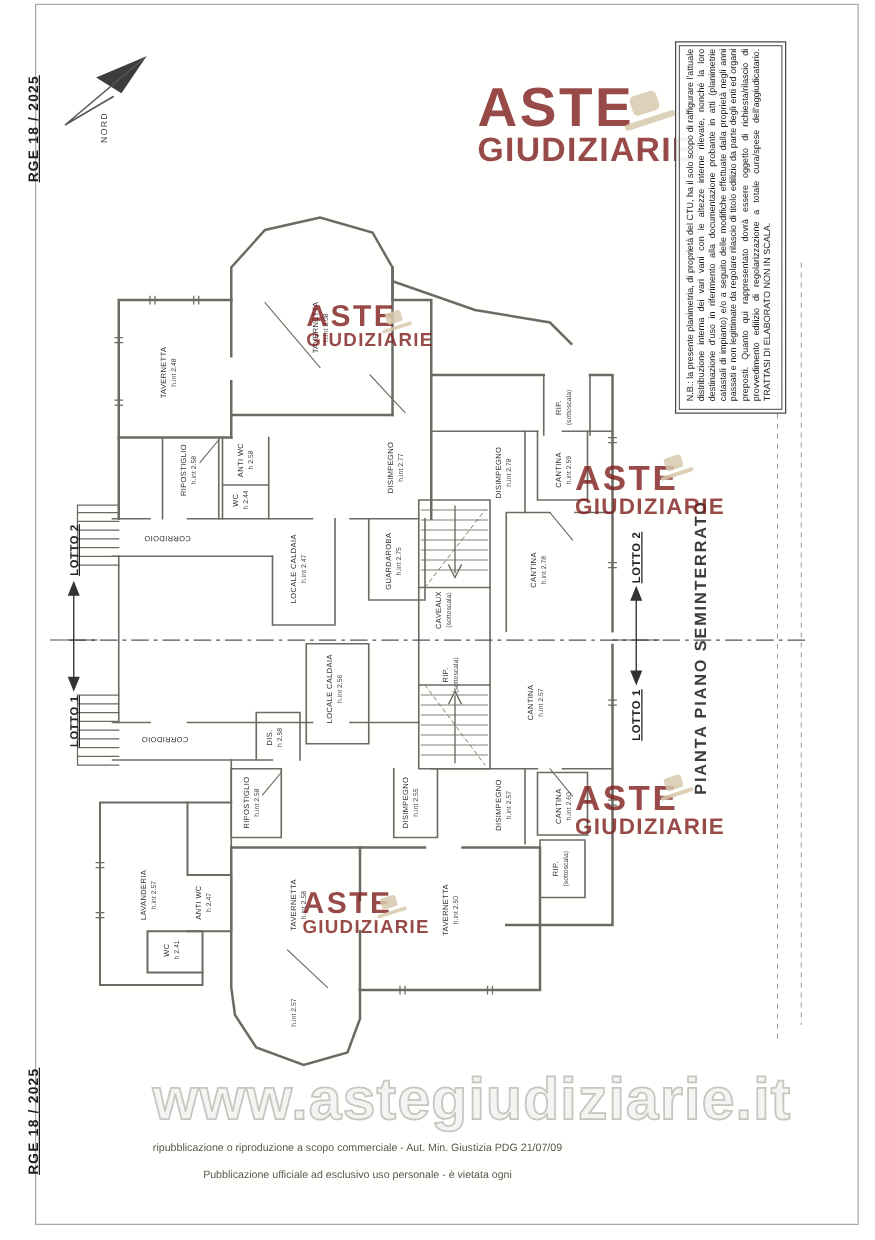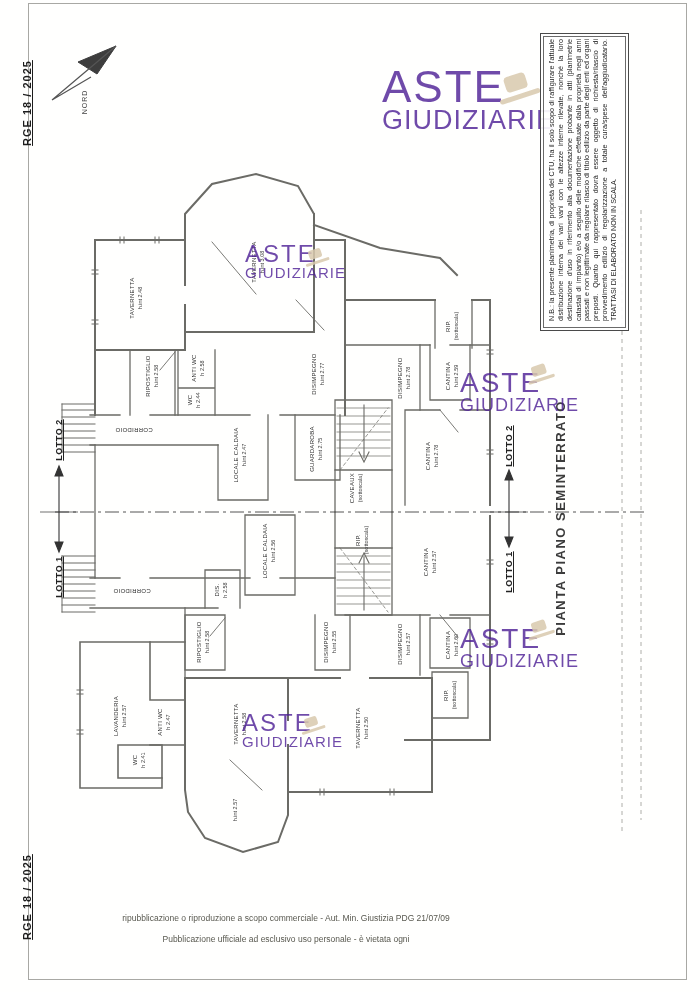--- a/index.html
+++ b/index.html
@@ -18,21 +18,21 @@
   .room-label .rn{display:block;white-space:nowrap;letter-spacing:.3px;}
   .room-label .rh{display:block;white-space:nowrap;font-size:5.5px;color:#3a3a3a;}
   
   .disclaimer-box{position:absolute;left:540px;top:33px;width:87px;height:296px;
                   border:1px solid #4a4a4a;background:rgba(255,255,255,.92);}
   .disclaimer-inner{position:absolute;left:2px;top:2px;right:2px;bottom:2px;border:1px solid #6a6a6a;}
   .disclaimer-text{position:absolute;left:7px;top:5px;width:282px;height:72px;
                    transform:rotate(-90deg) translate(-100%,0);transform-origin:0 0;
                    font-size:7.2px;line-height:1.23;color:#222;text-align:justify;}
   
-  .wm{position:absolute;color:#4c1d95;opacity:.8;line-height:.95;pointer-events:none;}
+  .wm{position:absolute;color:#7f1d1d;opacity:.8;line-height:.95;pointer-events:none;font-weight:bold;}
   .wm .l1{display:block;letter-spacing:2px;}
   .wm .l2{display:block;letter-spacing:1px;}
   .wm-a .l1{font-size:44px;} .wm-a .l2{font-size:27px;}
   .wm-b .l1,.wm-e .l1{font-size:24px;} .wm-b .l2,.wm-e .l2{font-size:15px;}
   .wm-c .l1,.wm-d .l1{font-size:28px;} .wm-c .l2,.wm-d .l2{font-size:18px;}
   .gavel{position:absolute;opacity:.85;}
   
   .url-watermark{position:absolute;left:122px;top:851px;font-size:47px;font-weight:bold;
                  white-space:nowrap;color:#f4f4f2;letter-spacing:1px;
                  -webkit-text-stroke:1.4px #c6c6c2;}
@@ -348,17 +348,18 @@
       <rect x="18" y="4" width="22" height="16" rx="4"></rect>
       <rect x="8" y="24" width="42" height="5" rx="2.5"></rect>
     </g>
   </svg>
 
   <div class="disclaimer-box">
     <div class="disclaimer-inner"></div>
     <div class="disclaimer-text">N.B.: la presente planimetria, di proprietà del CTU, ha il solo scopo di raffigurare l'attuale distribuzione interna dei vari vani con le altezze interne rilevate, nonché la loro destinazione d'uso in riferimento alla documentazione probante in atti (planimetrie catastali di impianto) e/o a seguito delle modifiche effettuate dalla proprietà negli anni passati e non legittimate da regolare rilascio di titolo edilizio da parte degli enti ed organi preposti. Quanto qui rappresentato dovrà essere oggetto di richiesta/rilascio di provvedimento edilizio di regolarizzazione a totale cura/spese dell'aggiudicatario. TRATTASI DI ELABORATO NON IN SCALA.</div>
   </div>
 
+  <div class="url-watermark">www.astegiudiziarie.it</div>
 
   <div class="footer footer-1">Pubblicazione ufficiale ad esclusivo uso personale - è vietata ogni</div>
   <div class="footer footer-2">ripubblicazione o riproduzione a scopo commerciale - Aut. Min. Giustizia PDG 21/07/09</div>
 
 </div>
 
 </body></html>

